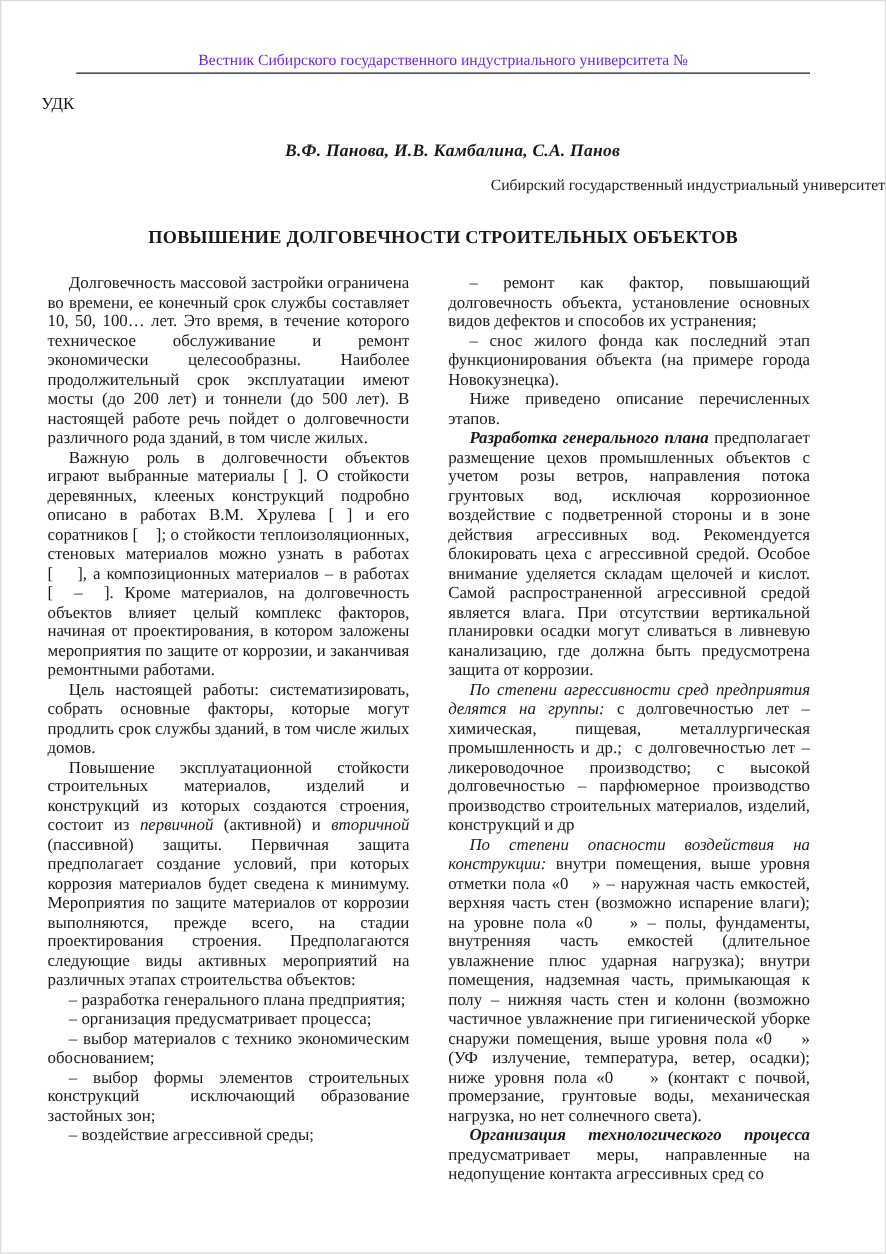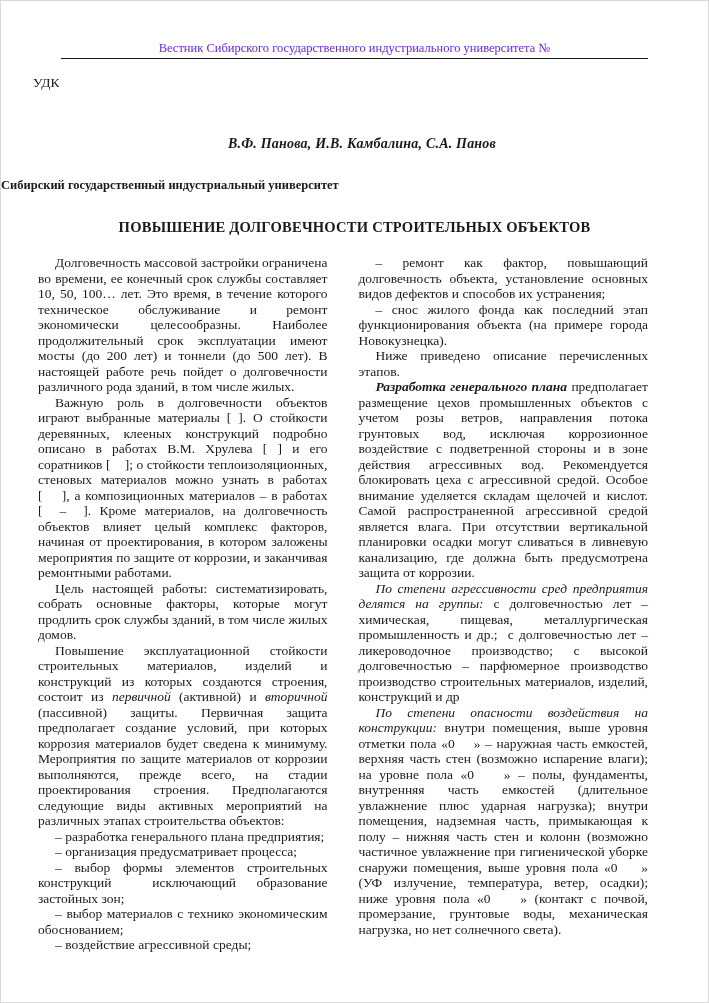--- a/index.html
+++ b/index.html
@@ -28,33 +28,33 @@
   .head-rule {
     border: none;
     border-top: 1.4px solid #1a1a1a;
     margin: 3px 60px 0 60px;
   }
   .udk {
     margin: 16px 0 0 32px;
     font-size: 13.5px;
   }
   .authors {
-    margin-top: 45px;
+    margin-top: 23px;
     text-align: center;
     font-size: 14px;
     font-weight: bold;
     font-style: italic;
     letter-spacing: 0.2px;
     padding-left: 15px;
   }
   .affiliation {
-    margin-top: 26px;
-    text-align: left;
+    margin-top: 11px;
+    text-align: right;
     font-size: 12.5px;
-    font-weight: bold;
+    font-weight: normal;
   }
   .article-title {
     margin: 26px 0 0 0;
     text-align: center;
     font-size: 14.6px;
     font-weight: bold;
     letter-spacing: 0.2px;
   }
   .columns {
     display: flex;
@@ -91,26 +91,27 @@
   <div class="article-title">ПОВЫШЕНИЕ ДОЛГОВЕЧНОСТИ СТРОИТЕЛЬНЫХ ОБЪЕКТОВ</div>
 
   <div class="columns">
     <div class="col" id="col-left">
         <p class="para"><span>Долговечность массовой застройки ограничена во времени, ее конечный срок службы составляет 10, 50, 100… лет. Это время, в течение которого техническое обслуживание и ремонт экономически целесообразны. Наиболее продолжительный срок эксплуатации имеют мосты (до 200 лет) и тоннели (до 500 лет). В настоящей работе речь пойдет о долговечности различного рода зданий, в том числе жилых.</span></p>
         <p class="para"><span>Важную роль в долговечности объектов играют выбранные материалы [&nbsp;]. О стойкости деревянных, клееных конструкций подробно описано в работах В.М. Хрулева [&nbsp;] и его соратников [&nbsp;&nbsp;&nbsp;&nbsp;]; о стойкости теплоизоляционных, стеновых материалов можно узнать в работах [&nbsp;&nbsp;&nbsp;&nbsp;], а композиционных материалов – в работах [&nbsp;&nbsp;–&nbsp;&nbsp;]. Кроме материалов, на долговечность объектов влияет целый комплекс факторов, начиная от проектирования, в котором заложены мероприятия по защите от коррозии, и заканчивая ремонтными работами.</span></p>
         <p class="para"><span>Цель настоящей работы: систематизировать, собрать основные факторы, которые могут продлить срок службы зданий, в том числе жилых домов.</span></p>
         <p class="para"><span>Повышение эксплуатационной стойкости строительных материалов, изделий и конструкций из которых создаются строения, состоит из </span><span class="i">первичной</span><span> (активной) и </span><span class="i">вторичной</span><span> (пассивной) защиты. Первичная защита предполагает создание условий, при которых коррозия материалов будет сведена к минимуму. Мероприятия по защите материалов от коррозии выполняются, прежде всего, на стадии проектирования строения. Предполагаются следующие виды активных мероприятий на различных этапах строительства объектов:</span></p>
         <p class="para"><span>– разработка генерального плана предприятия;</span></p>
         <p class="para"><span>– организация предусматривает процесса;</span></p>
+        <p class="para"><span>– выбор материалов с технико экономическим обоснованием;</span></p>
         <p class="para"><span>– выбор формы элементов строительных конструкций&nbsp; исключающий образование застойных зон;</span></p>
-        <p class="para"><span>– выбор материалов с технико экономическим обоснованием;</span></p>
         <p class="para"><span>– воздействие агрессивной среды;</span></p>
       </div>
     <div class="col" id="col-right">
         <p class="para"><span>– ремонт как фактор, повышающий долговечность объекта, установление основных видов дефектов и способов их устранения;</span></p>
         <p class="para"><span>– снос жилого фонда как последний этап функционирования объекта (на примере города Новокузнецка).</span></p>
         <p class="para"><span>Ниже приведено описание перечисленных этапов.</span></p>
         <p class="para"><span class="bi">Разработка генерального плана</span><span> предполагает размещение цехов промышленных объектов с учетом розы ветров, направления потока грунтовых вод, исключая коррозионное воздействие с подветренной стороны и в зоне действия агрессивных вод. Рекомендуется блокировать цеха с агрессивной средой. Особое внимание уделяется складам щелочей и кислот. Самой распространенной агрессивной средой является влага. При отсутствии вертикальной планировки осадки могут сливаться в ливневую канализацию, где должна быть предусмотрена защита от коррозии.</span></p>
         <p class="para"><span class="i">По степени агрессивности сред предприятия делятся на группы:</span><span> с долговечностью лет – химическая, пищевая, металлургическая промышленность и др.;&nbsp; с долговечностью лет – ликероводочное производство; с высокой долговечностью – парфюмерное производство производство строительных материалов, изделий, конструкций и др</span></p>
         <p class="para"><span class="i">По степени опасности воздействия на конструкции:</span><span> внутри помещения, выше уровня отметки пола «0&nbsp;&nbsp;&nbsp;&nbsp;» – наружная часть емкостей, верхняя часть стен (возможно испарение влаги); на уровне пола «0&nbsp;&nbsp;&nbsp;&nbsp;» – полы, фундаменты, внутренняя часть емкостей (длительное увлажнение плюс ударная нагрузка); внутри помещения, надземная часть, примыкающая к полу – нижняя часть стен и колонн (возможно частичное увлажнение при гигиенической уборке снаружи помещения, выше уровня пола «0&nbsp;&nbsp;&nbsp;&nbsp;» (УФ излучение, температура, ветер, осадки); ниже уровня пола «0&nbsp;&nbsp;&nbsp;&nbsp;» (контакт с почвой, промерзание, грунтовые воды, механическая нагрузка, но нет солнечного света).</span></p>
+        <p class="para"><span class="bi">Организация технологического процесса</span><span> предусматривает меры, направленные на недопущение контакта агрессивных сред со</span></p>
       </div>
   </div>
 </div>
 
 </body></html>

